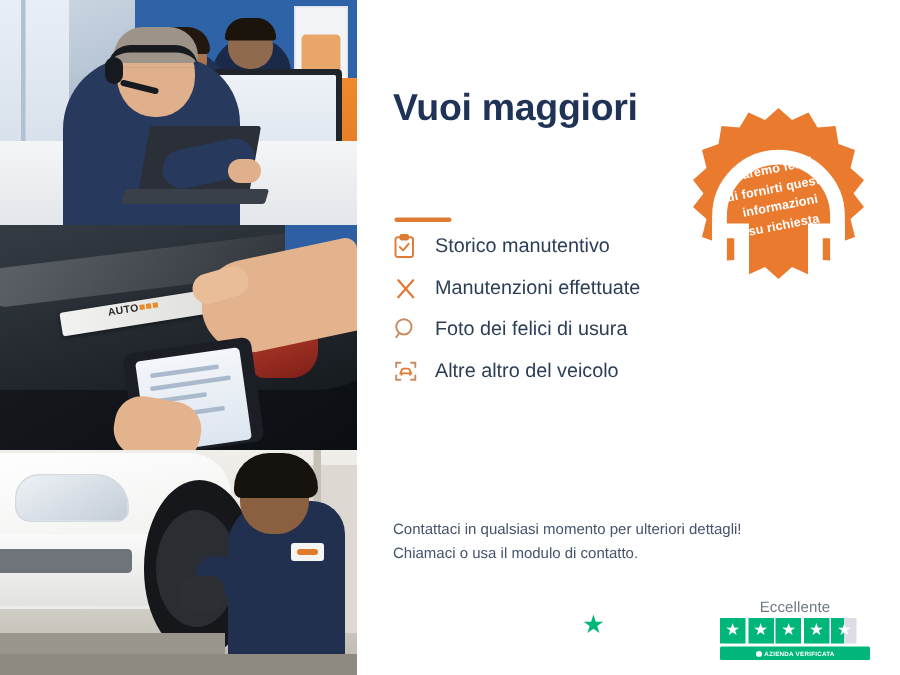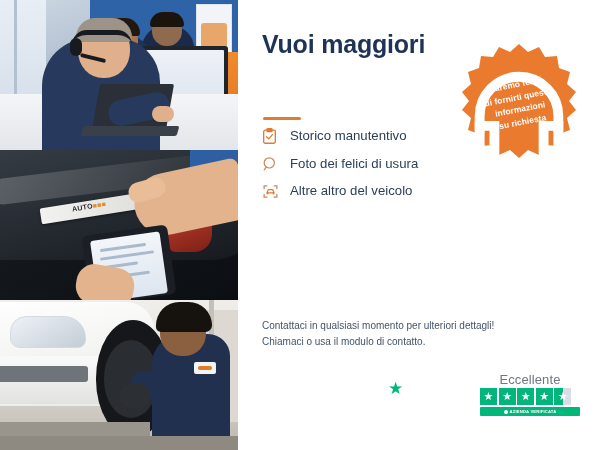--- a/index.html
+++ b/index.html
@@ -76,21 +76,21 @@
   .p3 .mhead{position:absolute;left:160px;top:8px;width:46px;height:48px;background:#8a6040;border-radius:46%;}
   .p3 .mhair{position:absolute;left:156px;top:2px;width:56px;height:30px;background:#16120d;border-radius:28px 28px 8px 6px;}
   .p3 .marm{position:absolute;left:130px;top:74px;width:62px;height:26px;background:#22304f;border-radius:14px;transform:rotate(10deg);}
   .p3 .glove{position:absolute;left:120px;top:84px;width:30px;height:24px;background:#2c2f34;border-radius:10px;}
   .p3 .logo{position:absolute;right:22px;top:62px;width:22px;height:12px;background:#f4f4f2;border-radius:2px;}
   .p3 .logo:after{content:"";position:absolute;left:4px;top:4px;width:14px;height:4px;background:#e07b2a;border-radius:2px;}
   .p3 .lift{position:absolute;left:0;bottom:12px;width:150px;height:16px;background:#9a958c;}
   .p3 .floor{position:absolute;left:0;bottom:0;width:238px;height:14px;background:#8e8a81;}
 
   
-  .panel{position:relative;flex:1;height:340px;background:#ffffff;padding:0;}
+  .panel{position:relative;flex:1;height:340px;background:#ffffff;padding:0;margin-top:28px;}
 
   .heading{position:absolute;left:24px;top:30px;width:215px;
     font-size:25px;line-height:1.18;font-weight:700;color:#1f3356;letter-spacing:-.2px;}
   .rule{position:absolute;left:25px;top:117px;width:38px;height:3px;background:#e07b34;border-radius:2px;}
 
   
   .badge{position:absolute;left:222px;top:42px;width:118px;height:118px;}
   .badge svg{position:absolute;left:0;top:0;width:118px;height:118px;}
   .badge .bicon{position:absolute;left:0;top:20px;width:118px;text-align:center;color:#fff;font-size:15px;line-height:1;}
   .badge .btext{position:absolute;left:9px;top:36px;width:100px;text-align:center;color:#ffffff;
@@ -105,21 +105,21 @@
   
   .phone{position:absolute;left:24px;top:293px;font-size:15px;font-weight:700;color:#1f3356;white-space:nowrap;}
   .sub{position:absolute;left:24px;top:318px;width:300px;font-size:10px;line-height:1.62;color:#44536a;}
 
   
   .tp{position:absolute;left:150px;top:372px;width:196px;height:46px;}
   .tp .tpleft{position:absolute;left:0;top:8px;display:flex;align-items:center;gap:3px;}
   .tp .tpstar{color:#00b67a;font-size:17px;line-height:1;}
   .tp .tpword{font-size:16px;font-weight:700;color:#191919;letter-spacing:-.5px;}
   .tp .tpright{position:absolute;left:92px;top:0;width:100px;}
-  .tp .exc{font-size:13px;color:#6f7780;text-align:center;letter-spacing:.1px;margin-bottom:1px;}
+  .tp .exc{font-size:10px;color:#6f7780;text-align:center;letter-spacing:.1px;margin-bottom:1px;}
   .tp .stars{display:flex;gap:1.6px;}
   .tp .sq{width:17px;height:17px;background:#00b67a;display:flex;align-items:center;justify-content:center;}
   .tp .sq.half{background:linear-gradient(90deg,#00b67a 52%,#dcdce6 52%);}
   .tp .sq span{color:#fff;font-size:11px;line-height:1;}
   .tp .verif{margin-top:2px;height:9px;background:#00b67a;border-radius:1px;display:flex;align-items:center;justify-content:center;gap:2px;}
   .tp .verif .vdot{width:4px;height:4px;border-radius:50%;background:#fff;}
   .tp .verif .vtxt{color:#fff;font-size:4.2px;font-weight:700;letter-spacing:.15px;white-space:nowrap;}
 </style>
 </head>
 <body>
@@ -228,20 +228,29 @@
         <span class="ico">
           <svg width="15" height="16" viewBox="0 0 20 22" fill="none" stroke="#e07b34" stroke-width="1.8">
             <rect x="2" y="3" width="16" height="18" rx="2"></rect>
             <rect x="6.5" y="1" width="7" height="4" rx="1" fill="#e07b34"></rect>
             <path d="M6 12l3 3 5-6" stroke-linecap="round" stroke-linejoin="round"></path>
           </svg>
         </span>
         <span class="lbl">Storico manutentivo</span>
       </div>
 
+      <div class="row">
+        <span class="ico">
+          <svg width="17" height="17" viewBox="0 0 24 24" fill="none" stroke="#e07b34" stroke-width="2.1" stroke-linecap="round">
+            <path d="M5 4l14 16M19 4L5 20"></path>
+            <circle cx="12" cy="12" r="1.6" fill="#e07b34" stroke="none"></circle>
+          </svg>
+        </span>
+        <span class="lbl">Manutenzioni effettuate</span>
+      </div>
 
       <div class="row">
         <span class="ico">
           <svg width="16" height="16" viewBox="0 0 22 22" fill="none" stroke="#c98a5e" stroke-width="1.7" stroke-linecap="round">
             <circle cx="10" cy="9.5" r="7"></circle>
             <path d="M5.5 15.5L3 19"></path>
           </svg>
         </span>
         <span class="lbl">Foto dei felici di usura</span>
       </div>

